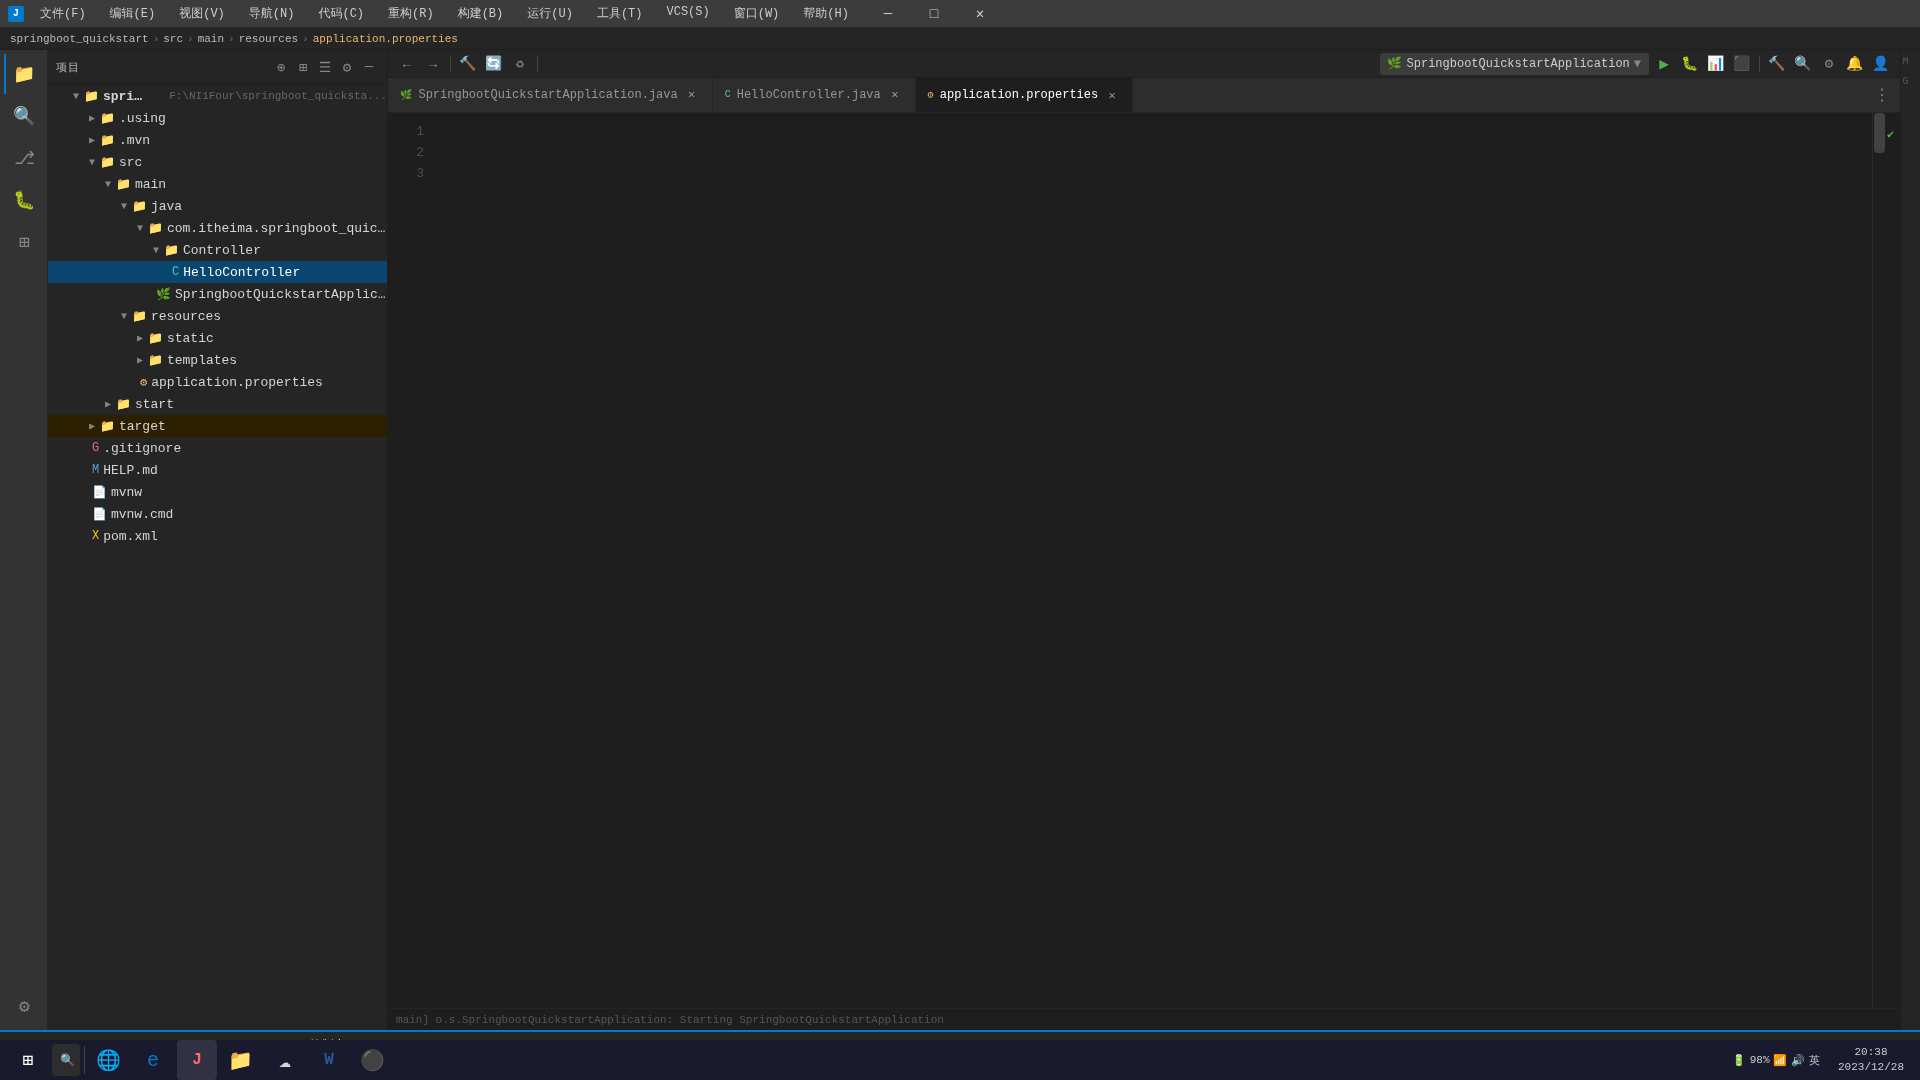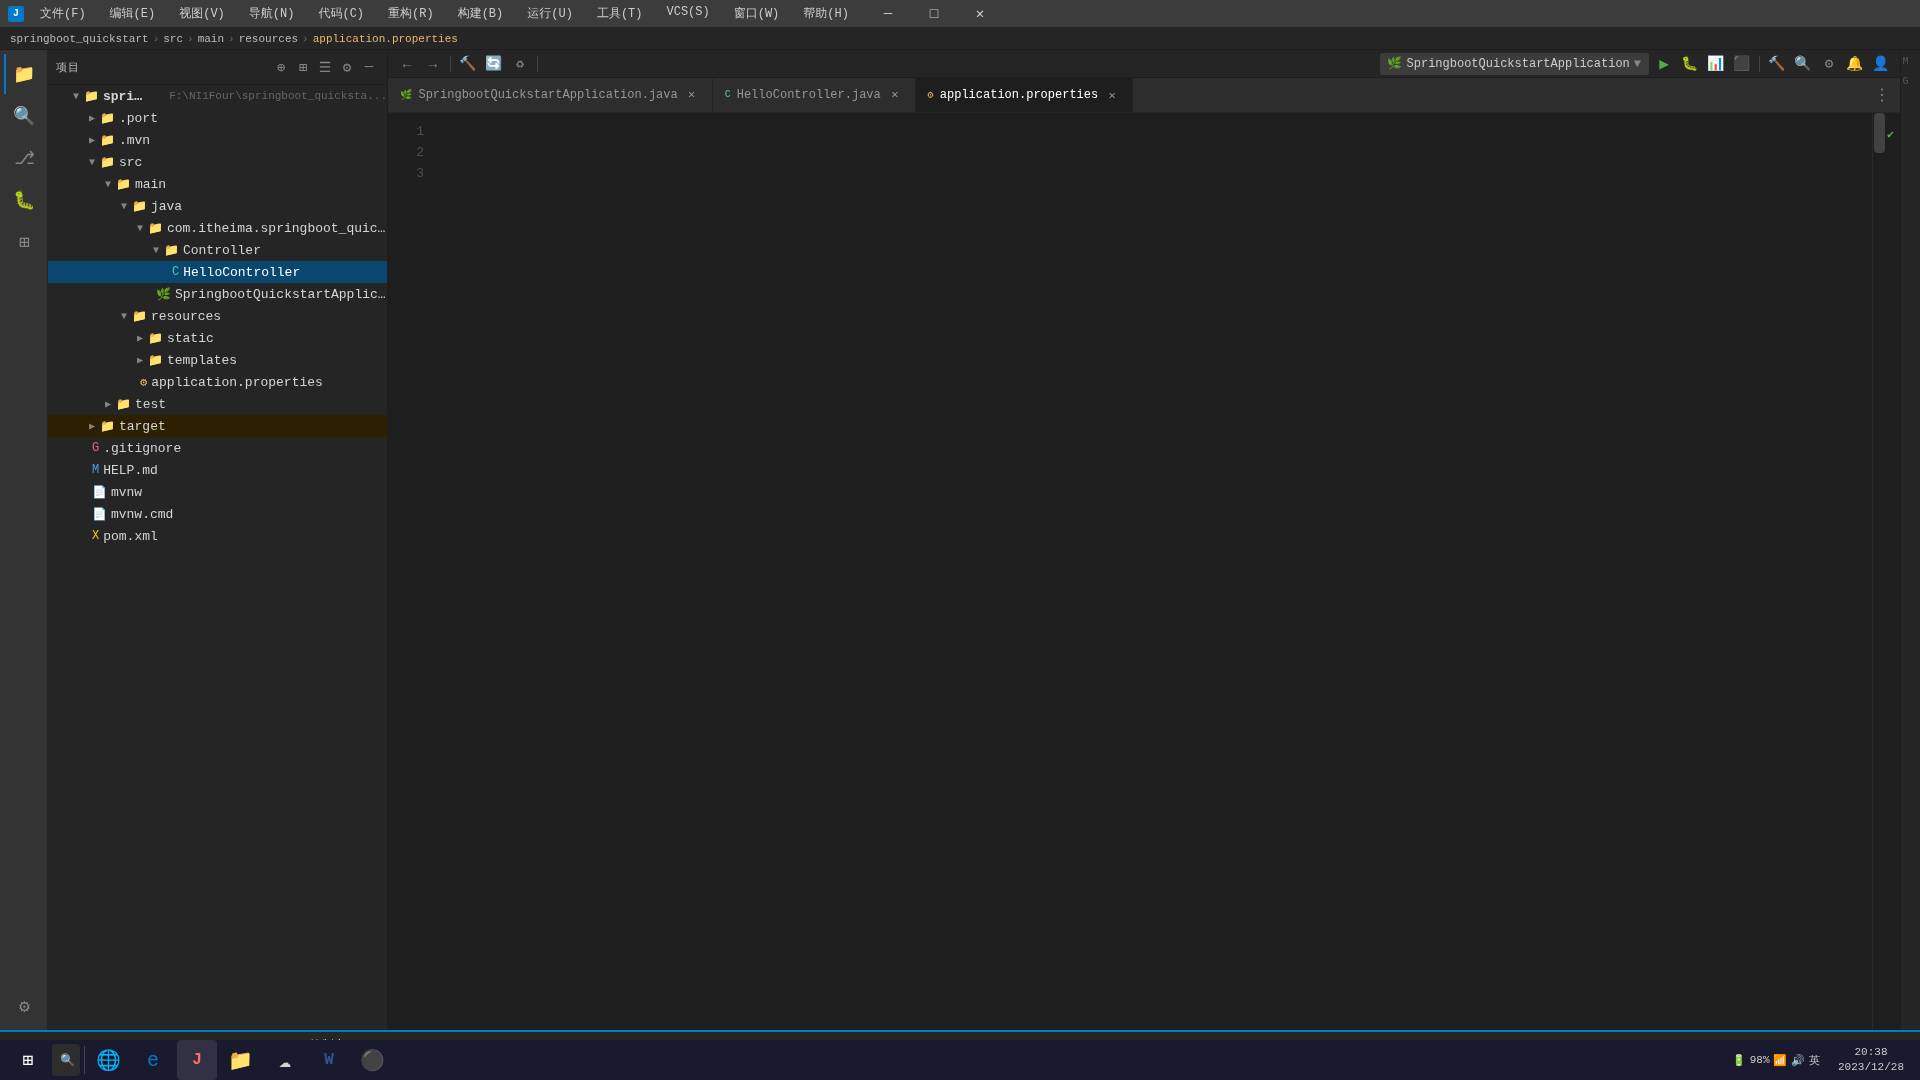--- a/index.html
+++ b/index.html
@@ -494,21 +494,21 @@
       <span class="tree-icon folder-color">📁</span>
       <span class="tree-label" style="font-weight:bold;color:#d4d4d4;">springboot_quickstart</span>
       <span style="color:#666;font-size:11px;margin-left:20px;">F:\NI1Four\springboot_quicksta...</span>
     </div>
 
     <div class="tree-item">
       <span class="tree-indent"></span>
         <span class="tree-indent"></span>
       <span class="tree-arrow">▶</span>
       <span class="tree-icon folder-color">📁</span>
-      <span class="tree-label">.port</span>
+      <span class="tree-label">.using</span>
     </div>
 
     <div class="tree-item">
       <span class="tree-indent"></span>
         <span class="tree-indent"></span>
       <span class="tree-arrow">▶</span>
       <span class="tree-icon folder-color">📁</span>
       <span class="tree-label">.mvn</span>
     </div>
 
@@ -629,21 +629,21 @@
       <span class="tree-icon properties-color">⚙</span>
       <span class="tree-label">application.properties</span>
     </div>
 
     <div class="tree-item">
       <span class="tree-indent"></span>
         <span class="tree-indent"></span>
         <span class="tree-indent"></span>
       <span class="tree-arrow">▶</span>
       <span class="tree-icon folder-color">📁</span>
-      <span class="tree-label">test</span>
+      <span class="tree-label">start</span>
     </div>
 
     <div class="tree-item" style="background:#2d2000;">
       <span class="tree-indent"></span>
         <span class="tree-indent"></span>
       <span class="tree-arrow">▶</span>
       <span class="tree-icon folder-color">📁</span>
       <span class="tree-label">target</span>
     </div>
 
@@ -750,20 +750,23 @@
           <div class="code-line">&nbsp;</div>
         </div>
         <div class="editor-scrollbar">
           <div class="editor-scrollbar-thumb"></div>
         </div>
         <div style="width:14px;background:#1e1e1e;display:flex;flex-direction:column;align-items:center;padding:4px 0;">
           <div class="gutter-check" style="color:#4caf50;">✔</div>
         </div>
       </div>
 
+      <div style="height:22px;background:#1e1e1e;border-top:1px solid #252526;display:flex;align-items:center;padding:0 8px;overflow:hidden;">
+        <span style="color:#555;font-size:11px;">main] o.s.SpringbootQuickstartApplication: Starting SpringbootQuickstartApplication</span>
+      </div>
     </div>
 
   </div>
 
   <div class="right-sidebar">
     <div class="right-sidebar-icon">M</div>
     <div class="right-sidebar-icon">G</div>
   </div>
 </div>
 

